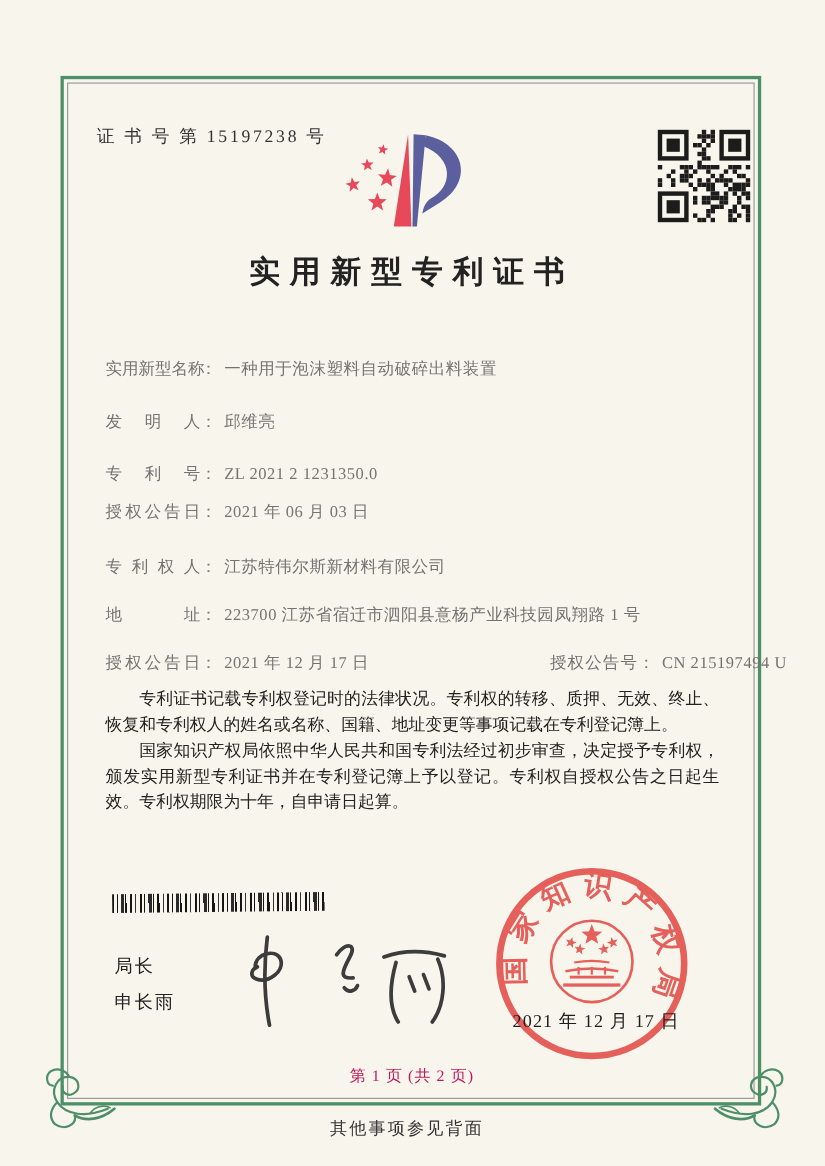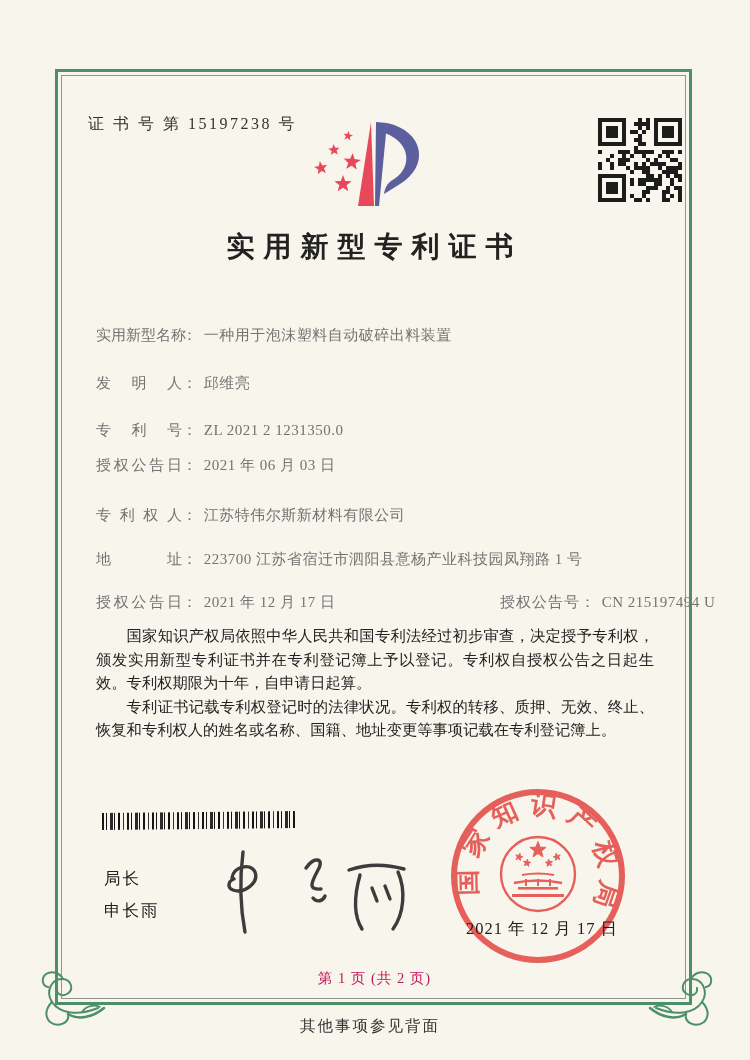--- a/index.html
+++ b/index.html
@@ -268,22 +268,22 @@
   <div class="frow" style="top:593px">
     <span class="flabel">授权公告日</span><span class="fcolon">：</span>
     <span class="fvalue">2021 年 12 月 17 日</span>
     <span class="grantno">
       <span class="glabel">授权公告号</span><span>：</span>
       <span class="fvalue">CN 215197494 U</span>
     </span>
   </div>
 
   <div class="paras">
+    <p>专利证书记载专利权登记时的法律状况。专利权的转移、质押、无效、终止、恢复和专利权人的姓名或名称、国籍、地址变更等事项记载在专利登记簿上。</p>
     <p>国家知识产权局依照中华人民共和国专利法经过初步审查，决定授予专利权，颁发实用新型专利证书并在专利登记簿上予以登记。专利权自授权公告之日起生效。专利权期限为十年，自申请日起算。</p>
-    <p>专利证书记载专利权登记时的法律状况。专利权的转移、质押、无效、终止、恢复和专利权人的姓名或名称、国籍、地址变更等事项记载在专利登记簿上。</p>
   </div>
 
   <div class="barcode"></div>
 
   <div class="signer">
     <div>局长</div>
     <div>申长雨</div>
   </div>
 
   <svg class="signature" width="200" height="95" viewBox="0 0 200 95">

